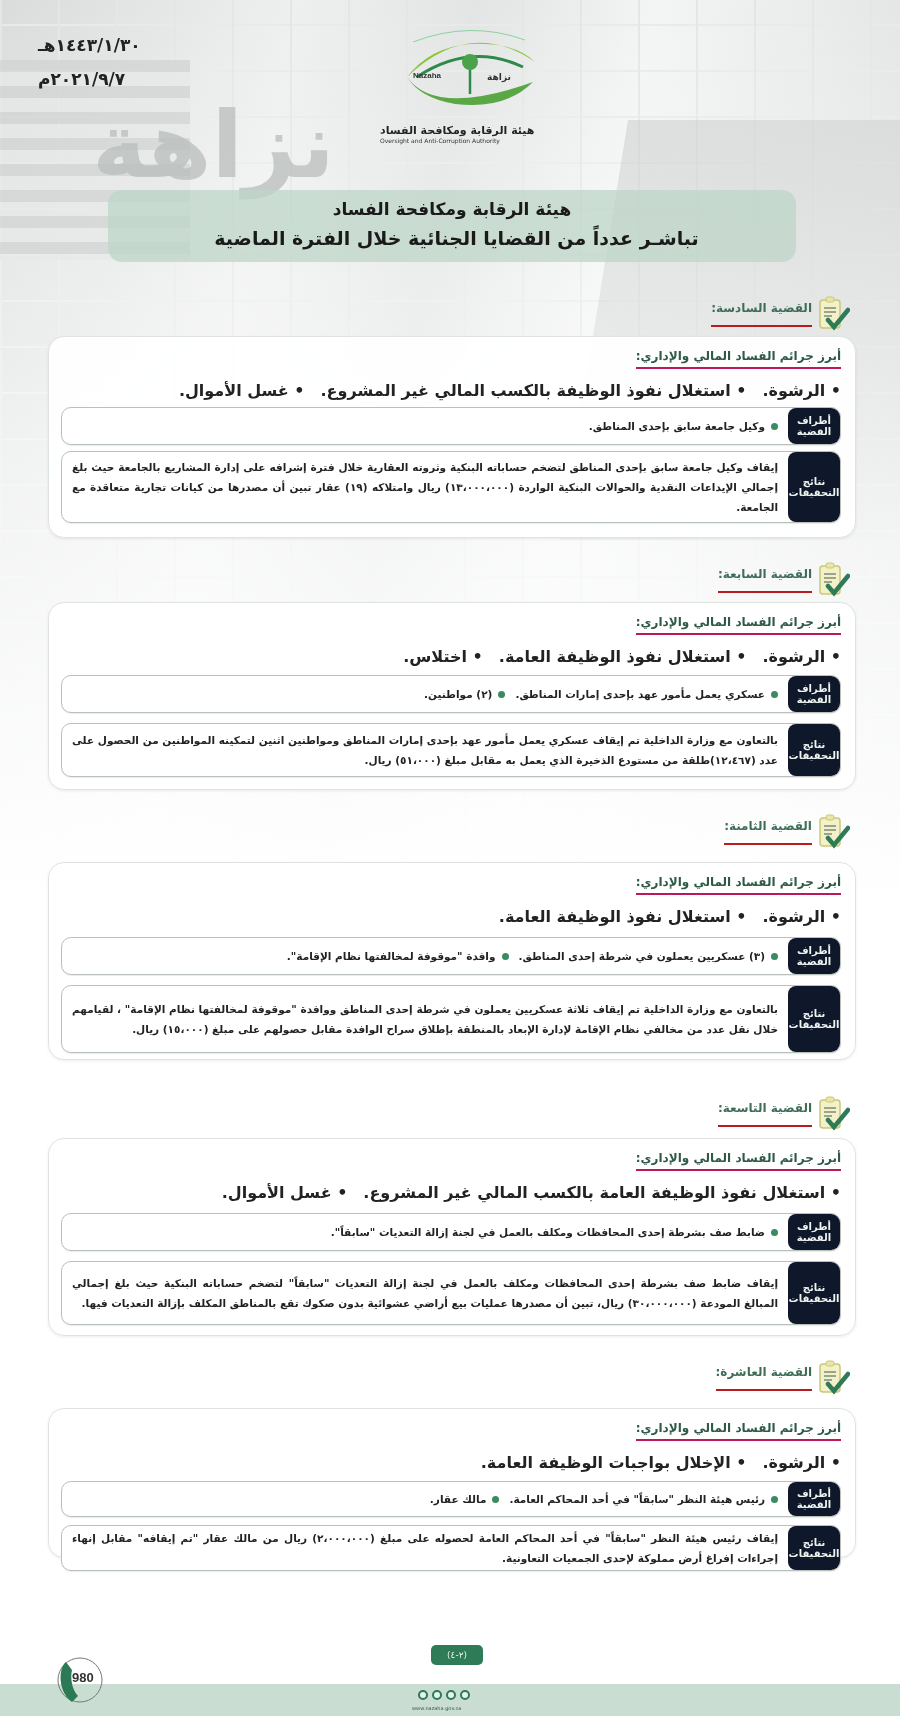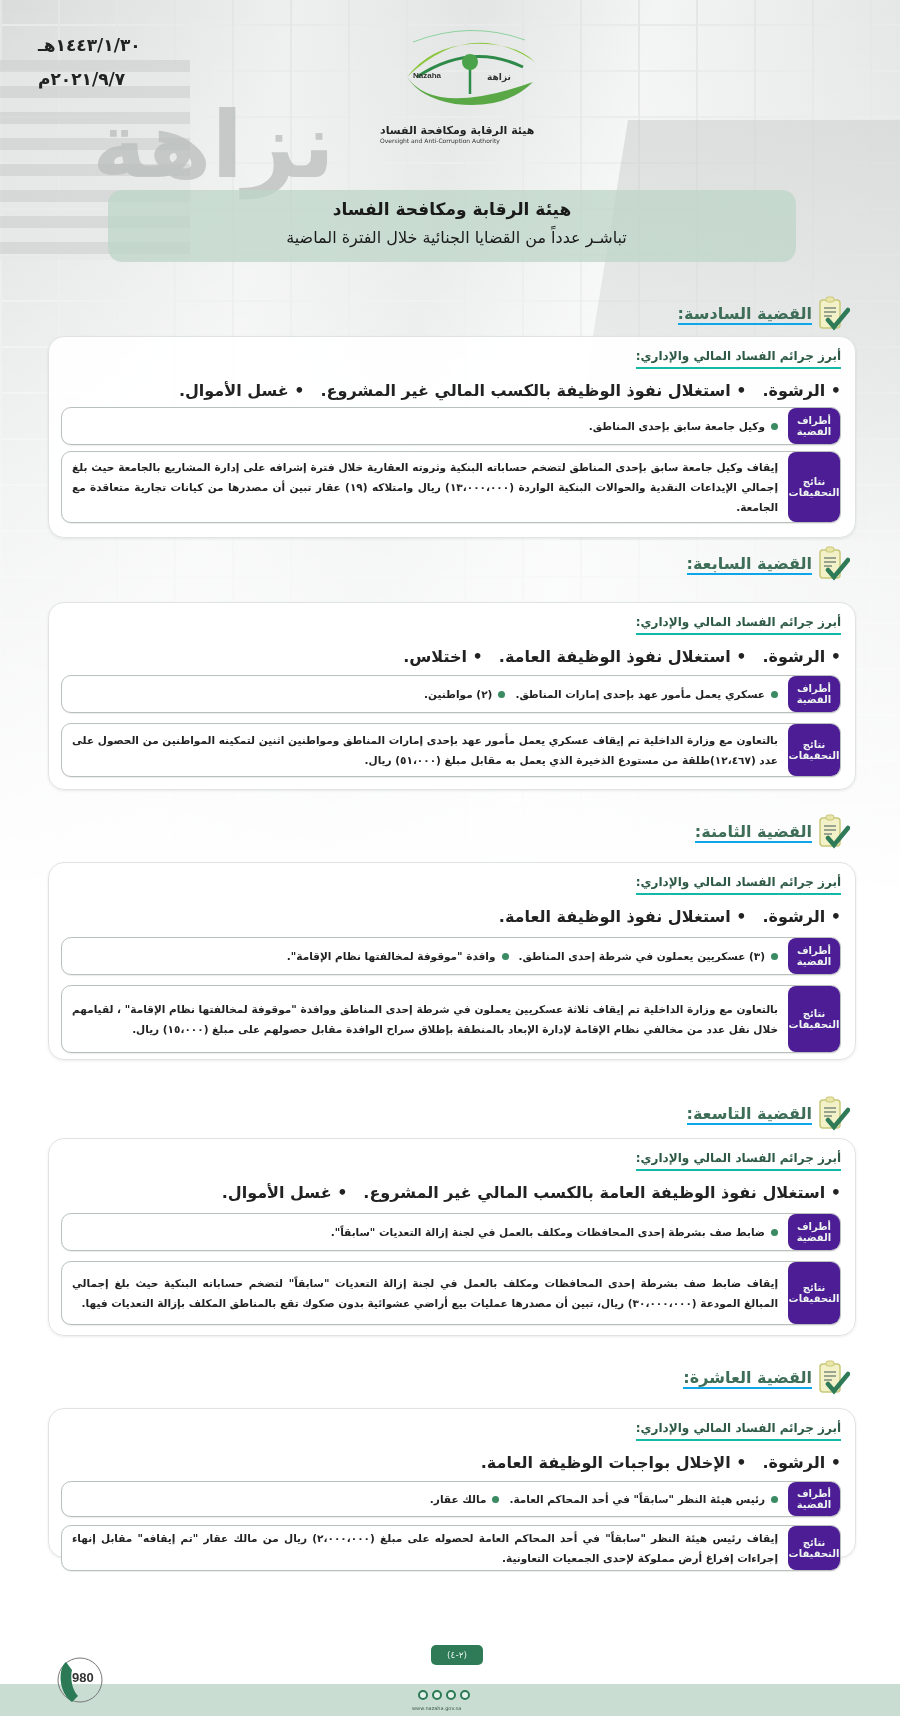--- a/index.html
+++ b/index.html
@@ -49,56 +49,56 @@
   .logo .ar-name { font-size: 11px; font-weight: bold; color: #222; margin-top: 2px; }
   .logo .en-name { font-size: 6px; color: #333; direction: ltr; }
 
   
   .banner {
     position: absolute; left: 108px; top: 190px; width: 688px; height: 72px; z-index: 2;
     background: rgba(190, 214, 200, 0.75); border-radius: 14px;
     text-align: center; padding-top: 6px;
   }
   .banner .l1 { font-size: 17px; font-weight: bold; color: #1a1a1a; line-height: 26px; }
-  .banner .l2 { font-size: 16px; font-weight: normal; color: #1a1a1a; line-height: 32px; padding-left: 9px; }
+  .banner .l2 { font-size: 19px; font-weight: bold; color: #1a1a1a; line-height: 32px; padding-left: 9px; }
 
   
   .case-head {
     position: absolute; right: 50px; z-index: 2; display: flex; align-items: center; gap: 4px;
   }
   .case-title {
-    font-size: 16px; font-weight: bold; color: #3f6e58;
-    border-bottom: 2px solid #0ea5e9; padding-bottom: 0;
+    font-size: 12px; font-weight: bold; color: #3f6e58;
+    border-bottom: 2px solid #b91c1c; padding-bottom: 10px;
   }
   .clip-icon { width: 34px; height: 36px; display: block; }
 
   .card {
     position: absolute; left: 48px; width: 808px; z-index: 2;
     background: rgba(255,255,255,0.93);
     border: 1px solid #dfe4e1; border-radius: 16px;
     box-shadow: 0 1px 3px rgba(0,0,0,0.08);
   }
   .sub-title {
     position: absolute; right: 14px; top: 12px;
     font-size: 12px; font-weight: bold; color: #2e5a46;
-    padding-bottom: 4px; border-bottom: 2px solid #14b8a6;
+    padding-bottom: 4px; border-bottom: 2px solid #be185d;
   }
   .crimes {
     position: absolute; right: 14px; font-size: 16px; font-weight: bold; color: #222;
     white-space: nowrap;
   }
   .crimes span { margin-left: 8px; }
   .row {
     position: absolute; left: 12px; right: 14px;
     border: 1px solid #b9c1bd; border-radius: 10px; background: #fff;
     display: flex; flex-direction: row; overflow: hidden;
     box-shadow: 0 1px 1px rgba(0,0,0,0.08);
   }
   .row .label {
-    width: 52px; flex: 0 0 52px; background: #4c1d95; color: #eef5f1;
+    width: 52px; flex: 0 0 52px; background: #0f172a; color: #eef5f1;
     font-size: 10px; font-weight: bold; display: flex; align-items: center; justify-content: center;
     text-align: center; border-radius: 8px 0 0 8px;
   }
   .row .content {
     flex: 1; padding: 6px 10px; font-size: 10.5px; font-weight: bold; color: #222;
     line-height: 20px; text-align: justify; display: flex; align-items: center;
   }
   .row .content.parties span.bullet {
     display: inline-block; width: 7px; height: 7px; border-radius: 50%; background: #3a8a62;
     margin: 0 0 1px 6px; vertical-align: middle;
@@ -183,21 +183,21 @@
       <div class="label">أطراف القضية</div>
       <div class="content parties">
           <span class="p"><span class="bullet"></span><span>وكيل جامعة سابق بإحدى المناطق.</span></span>
         </div>
     </div>
     <div class="row" style="top:114px;height:72px">
       <div class="label">نتائج التحقيقات</div>
       <div class="content">إيقاف وكيل جامعة سابق بإحدى المناطق لتضخم حساباته البنكية وثروته العقارية خلال فترة إشرافه على إدارة المشاريع بالجامعة حيث بلغ إجمالي الإيداعات النقدية والحوالات البنكية الواردة (١٣،٠٠٠،٠٠٠) ريال وامتلاكه (١٩) عقار تبين أن مصدرها من كيانات تجارية متعاقدة مع الجامعة.</div>
     </div>
     </div>
-    <div class="case-head" style="top: 546px;">
+    <div class="case-head" style="top: 562px;">
       <svg class="clip-icon" viewBox="0 0 34 36">
   <rect x="4" y="4" width="20" height="28" rx="3" fill="#f3f1c8" stroke="#c9c77a" stroke-width="1.5"></rect>
   <rect x="10" y="1" width="8" height="5" rx="2" fill="#e9e6a8" stroke="#c9c77a" stroke-width="1"></rect>
   <line x1="8" y1="12" x2="20" y2="12" stroke="#7c8a7f" stroke-width="1.5"></line>
   <line x1="8" y1="16" x2="20" y2="16" stroke="#7c8a7f" stroke-width="1.5"></line>
   <line x1="8" y1="20" x2="16" y2="20" stroke="#7c8a7f" stroke-width="1.5"></line>
   <path d="M12 24 L18 31 L32 14" stroke="#2f7a57" stroke-width="4.5" fill="none" stroke-linecap="round"></path>
 </svg>
       <span class="case-title">القضية السابعة:</span>
     </div>

